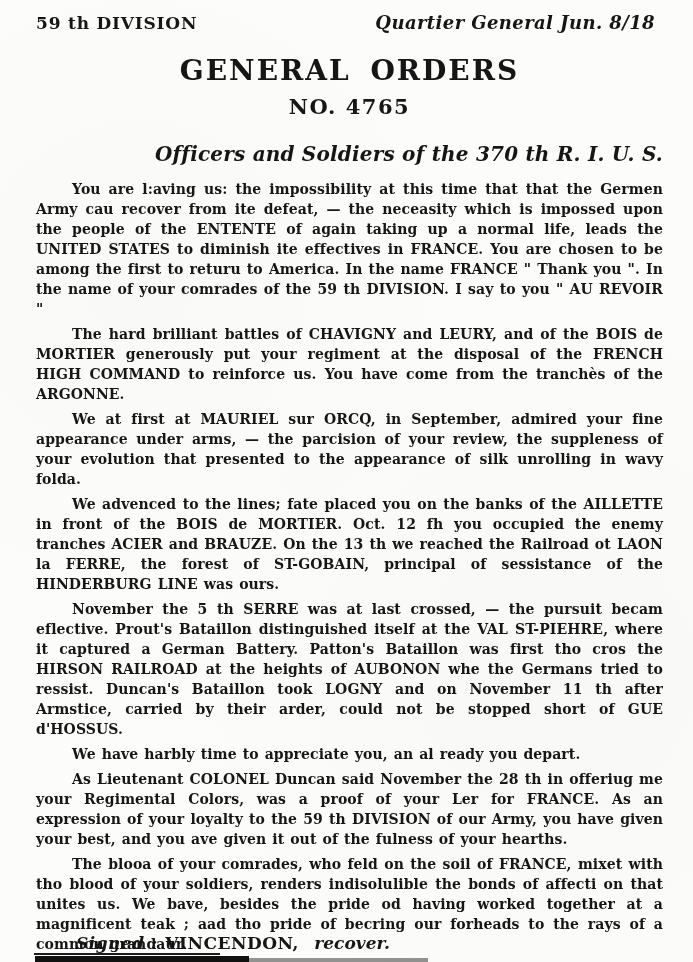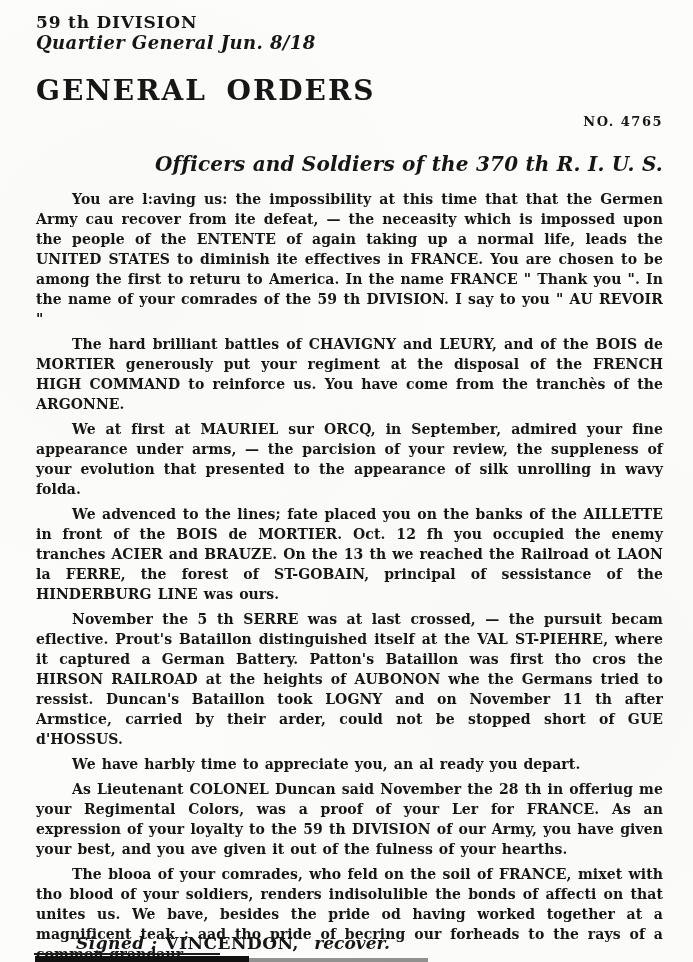--- a/index.html
+++ b/index.html
@@ -13,37 +13,38 @@
     position: relative;
     width: 693px; height: 962px;
     box-sizing: border-box;
     padding: 10px 30px 0 36px;
     overflow: hidden;
     background:
       radial-gradient(circle at 20% 30%, rgba(0,0,0,0.012), transparent 40%),
       radial-gradient(circle at 80% 70%, rgba(0,0,0,0.015), transparent 45%),
       #fcfcfa;
   }
-  .hdr { display: flex; justify-content: space-between; align-items: baseline; margin-top: 2px; flex-direction: column; }
+  .hdr { display: flex; justify-content: space-between; align-items: baseline; margin-top: 2px; }
   .hdr-left {
     font-size: 17px; font-weight: 700; letter-spacing: 0.8px;
   }
   .hdr-right {
     font-size: 18px; font-weight: 700; font-style: italic; letter-spacing: 0.4px;
     margin-right: 8px;
   }
   .title {
+    text-align: center;
     margin-top: 21px;
     font-size: 28px; font-weight: 700; letter-spacing: 2px;
     word-spacing: 8px;
   }
   .order-no {
-    text-align: right;
+    text-align: center;
     margin-top: 7px;
-    font-size: 13px; font-weight: 700; letter-spacing: 1.5px;
+    font-size: 21px; font-weight: 700; letter-spacing: 1.5px;
   }
   .salutation {
     margin-top: 23px;
     margin-left: 62px;
     font-size: 20px; font-weight: 700; font-style: italic;
     letter-spacing: 0.2px;
     text-align: right;
   }
   .body-text {
     margin-top: 13px;

